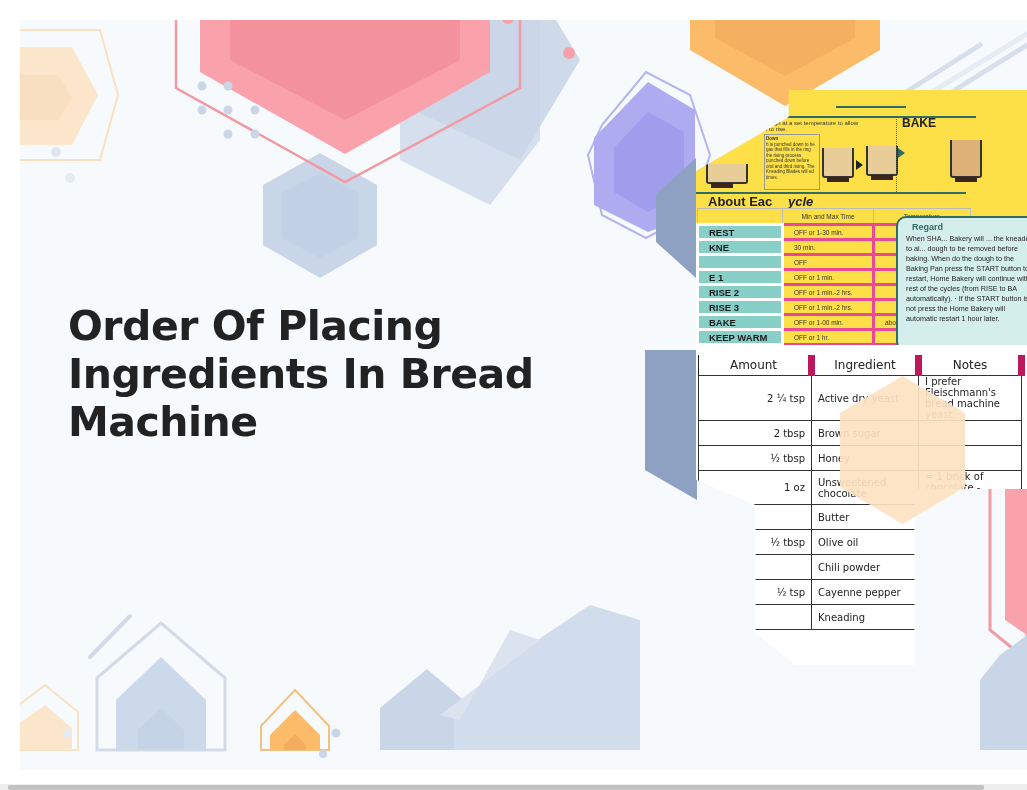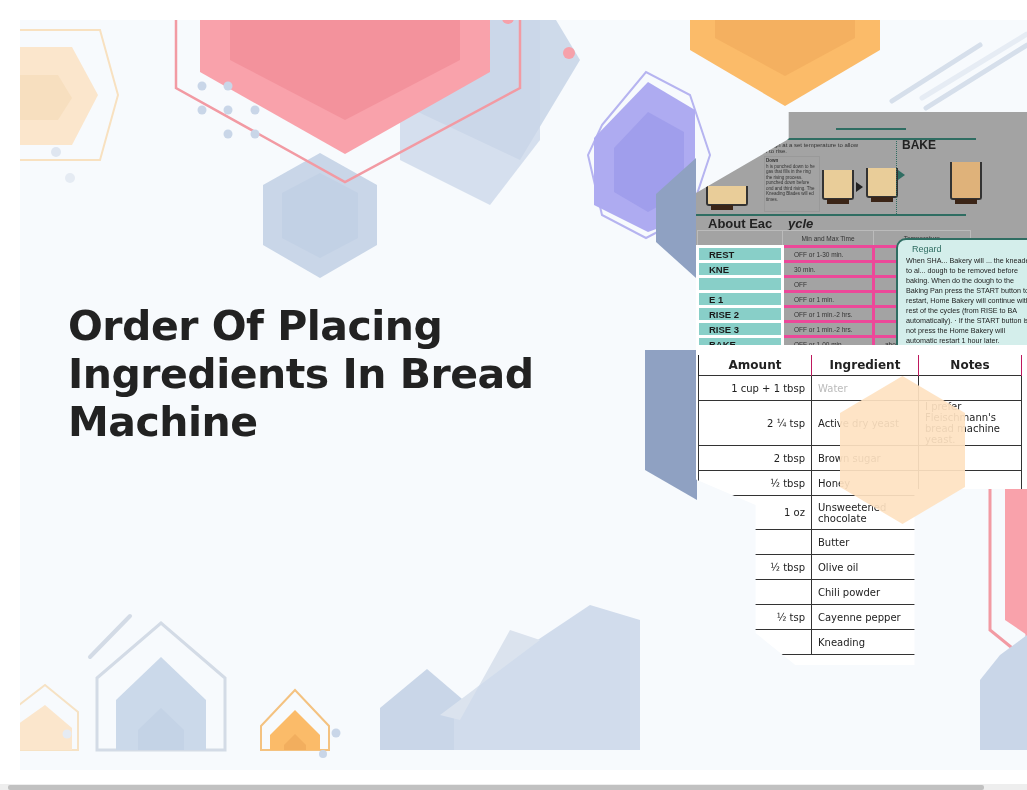--- a/index.html
+++ b/index.html
@@ -21,23 +21,23 @@
   .scrollbar-track {
     position: absolute; left: 0; top: 784px; width: 1027px; height: 6px; background: #eeeeee;
   }
   .scrollbar-thumb {
     position: absolute; left: 8px; top: 785px; width: 976px; height: 5px; background: #c1c1c1; border-radius: 2px;
   }
 
   
   .collage { position: absolute; left: 0; top: 0; width: 1007px; height: 750px; }
   .clip-manual {
-    position: absolute; left: 676px; top: 92px; width: 331px; height: 270px;
+    position: absolute; left: 676px; top: 70px; width: 331px; height: 270px;
     clip-path: polygon(0% 30%, 28% 10%, 28% 0%, 100% 0%, 100% 100%, 0% 100%);
-    background: #a3a3a3;
+    background: #fde047;
   }
   .manual-top {
     position: absolute; left: 68px; top: 30px; width: 195px; height: 60px;
     font-size: 6px; color: #333;
   }
   .manual-top .line1 { position:absolute; left: 0; top: 0; }
   .manual-top .box {
     position:absolute; left: 0; top: 14px; width: 52px; height: 52px;
     border: 1px solid #999; font-size: 4.5px; line-height: 5.5px; padding: 1px; overflow: hidden;
   }
@@ -56,30 +56,30 @@
   .cycle-table td.name { background: #88cfc8; font-weight: bold; font-size: 9.5px; color: #1a1a1a; width: 62px; border-color: #fff; }
   .cycle-table td.time { width: 68px; }
   .cycle-table td.temp { width: 58px; text-align: center; }
   .cycle-table th { font-weight: normal; font-size: 6.5px; border: 1px solid #bbb; height: 12px; }
   .manual-note { position: absolute; left: 0; top: 258px; width: 200px; font-size: 5px; line-height: 6px; color: #444; }
 
   .regard-box {
     position: absolute; left: 200px; top: 126px; width: 140px; height: 132px;
     border: 2px solid #2f6d62; border-radius: 10px; background: #d4eeeb; overflow: hidden;
   }
-  .regard-title { position:absolute; left: 14px; top: 4px; font-weight: normal; font-size: 9px; color: #2f6d62; }
+  .regard-title { position:absolute; left: 14px; top: 4px; font-weight: bold; font-size: 9px; color: #2f6d62; }
   .regard-text { position:absolute; left: 8px; top: 16px; width: 128px; font-size: 7.2px; line-height: 10px; color: #222; }
 
   .clip-ingr {
     position: absolute; left: 676px; top: 325px; width: 331px; height: 320px;
     clip-path: polygon(0% 0%, 100% 0%, 100% 45%, 66% 45%, 66% 100%, 30% 100%, 18% 90%, 18% 50%, 0% 42%);
     background: #ffffff;
   }
   .ingr-table { position: absolute; left: 2px; top: 10px; border-collapse: collapse; font-family: "DejaVu Sans", sans-serif; font-size: 10px; color: #222; }
-  .ingr-table th { font-weight: bold; font-size: 12px; height: 18px; border-left: 1px solid #222; border-right: 1px solid #be185d; }
+  .ingr-table th { font-weight: normal; font-size: 12px; height: 18px; border-left: 1px solid #222; border-right: 7px solid #be185d; }
   .ingr-table td { border: 1px solid #333; height: 24px; padding: 0 6px; }
   .ingr-table td.amt { width: 100px; text-align: right; }
   .ingr-table td.ing { width: 94px; }
   .ingr-table td.note { width: 90px; }
   .ingr-table tr.tall td { height: 32px; }
 
   .peach-hex {
     position: absolute; left: 820px; top: 356px; width: 125px; height: 148px;
     background: rgba(254, 226, 193, 0.92);
     clip-path: polygon(50% 0%, 100% 25%, 100% 75%, 50% 100%, 0% 75%, 0% 25%);
@@ -251,25 +251,20 @@
     </div>
 
     <div class="clip-ingr">
       <table class="ingr-table">
         <tbody>
             <tr>
           <th>Amount</th>
           <th>Ingredient</th>
           <th>Notes</th>
         </tr>
-        <tr>
-              <td class="amt">1 cup + 1 tbsp</td>
-              <td class="ing" style="color:#bbb;">Water</td>
-              <td class="note"></td>
-            </tr>
         <tr class="tall">
               <td class="amt">2 ¼ tsp</td>
               <td class="ing">Active dry yeast</td>
               <td class="note">I prefer Fleischmann's bread machine yeast.</td>
             </tr>
         <tr>
               <td class="amt">2 tbsp</td>
               <td class="ing">Brown sugar</td>
               <td class="note"></td>
             </tr>

